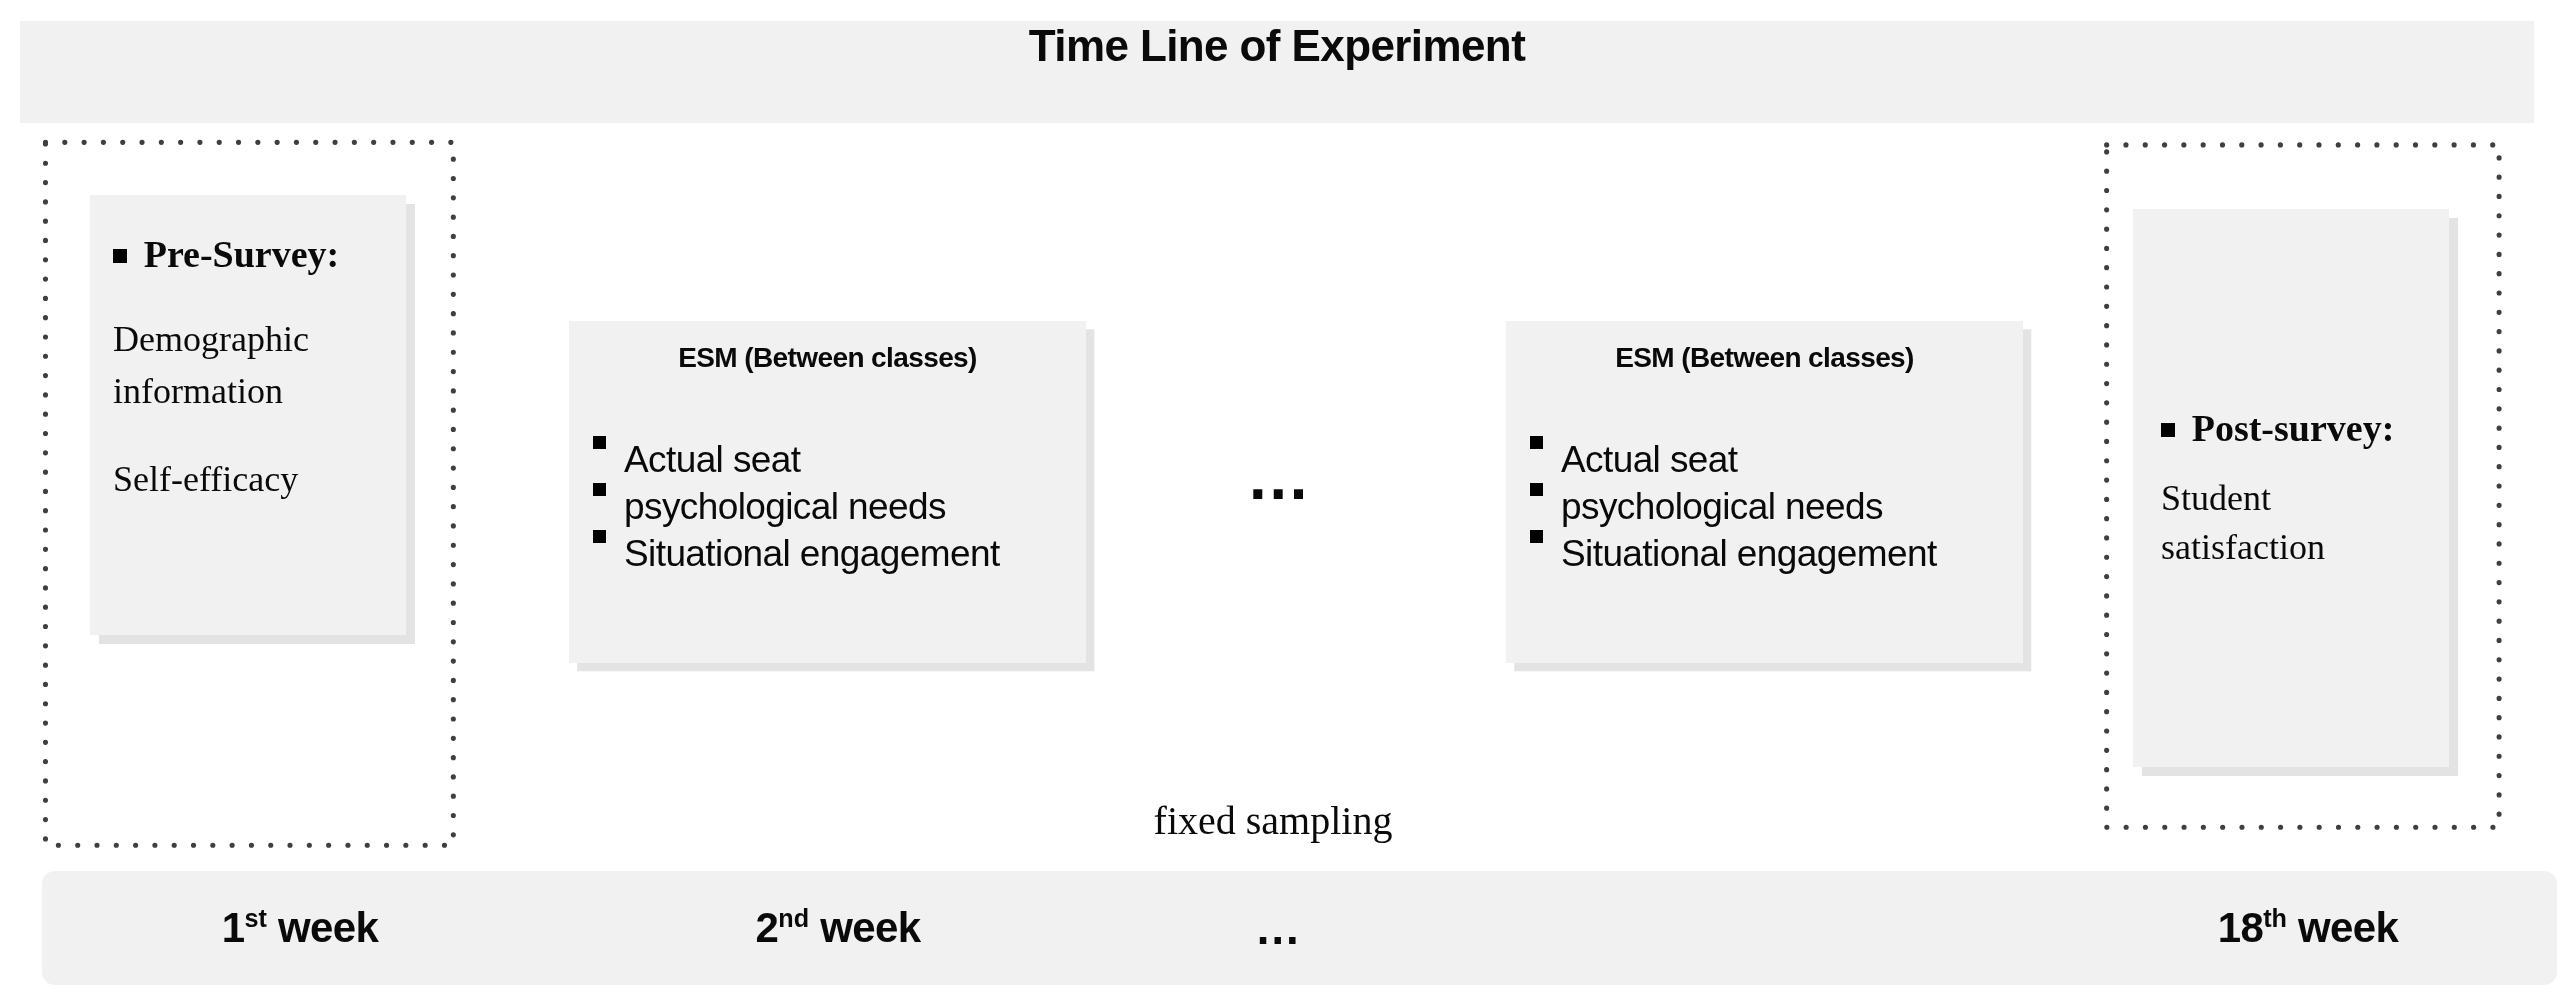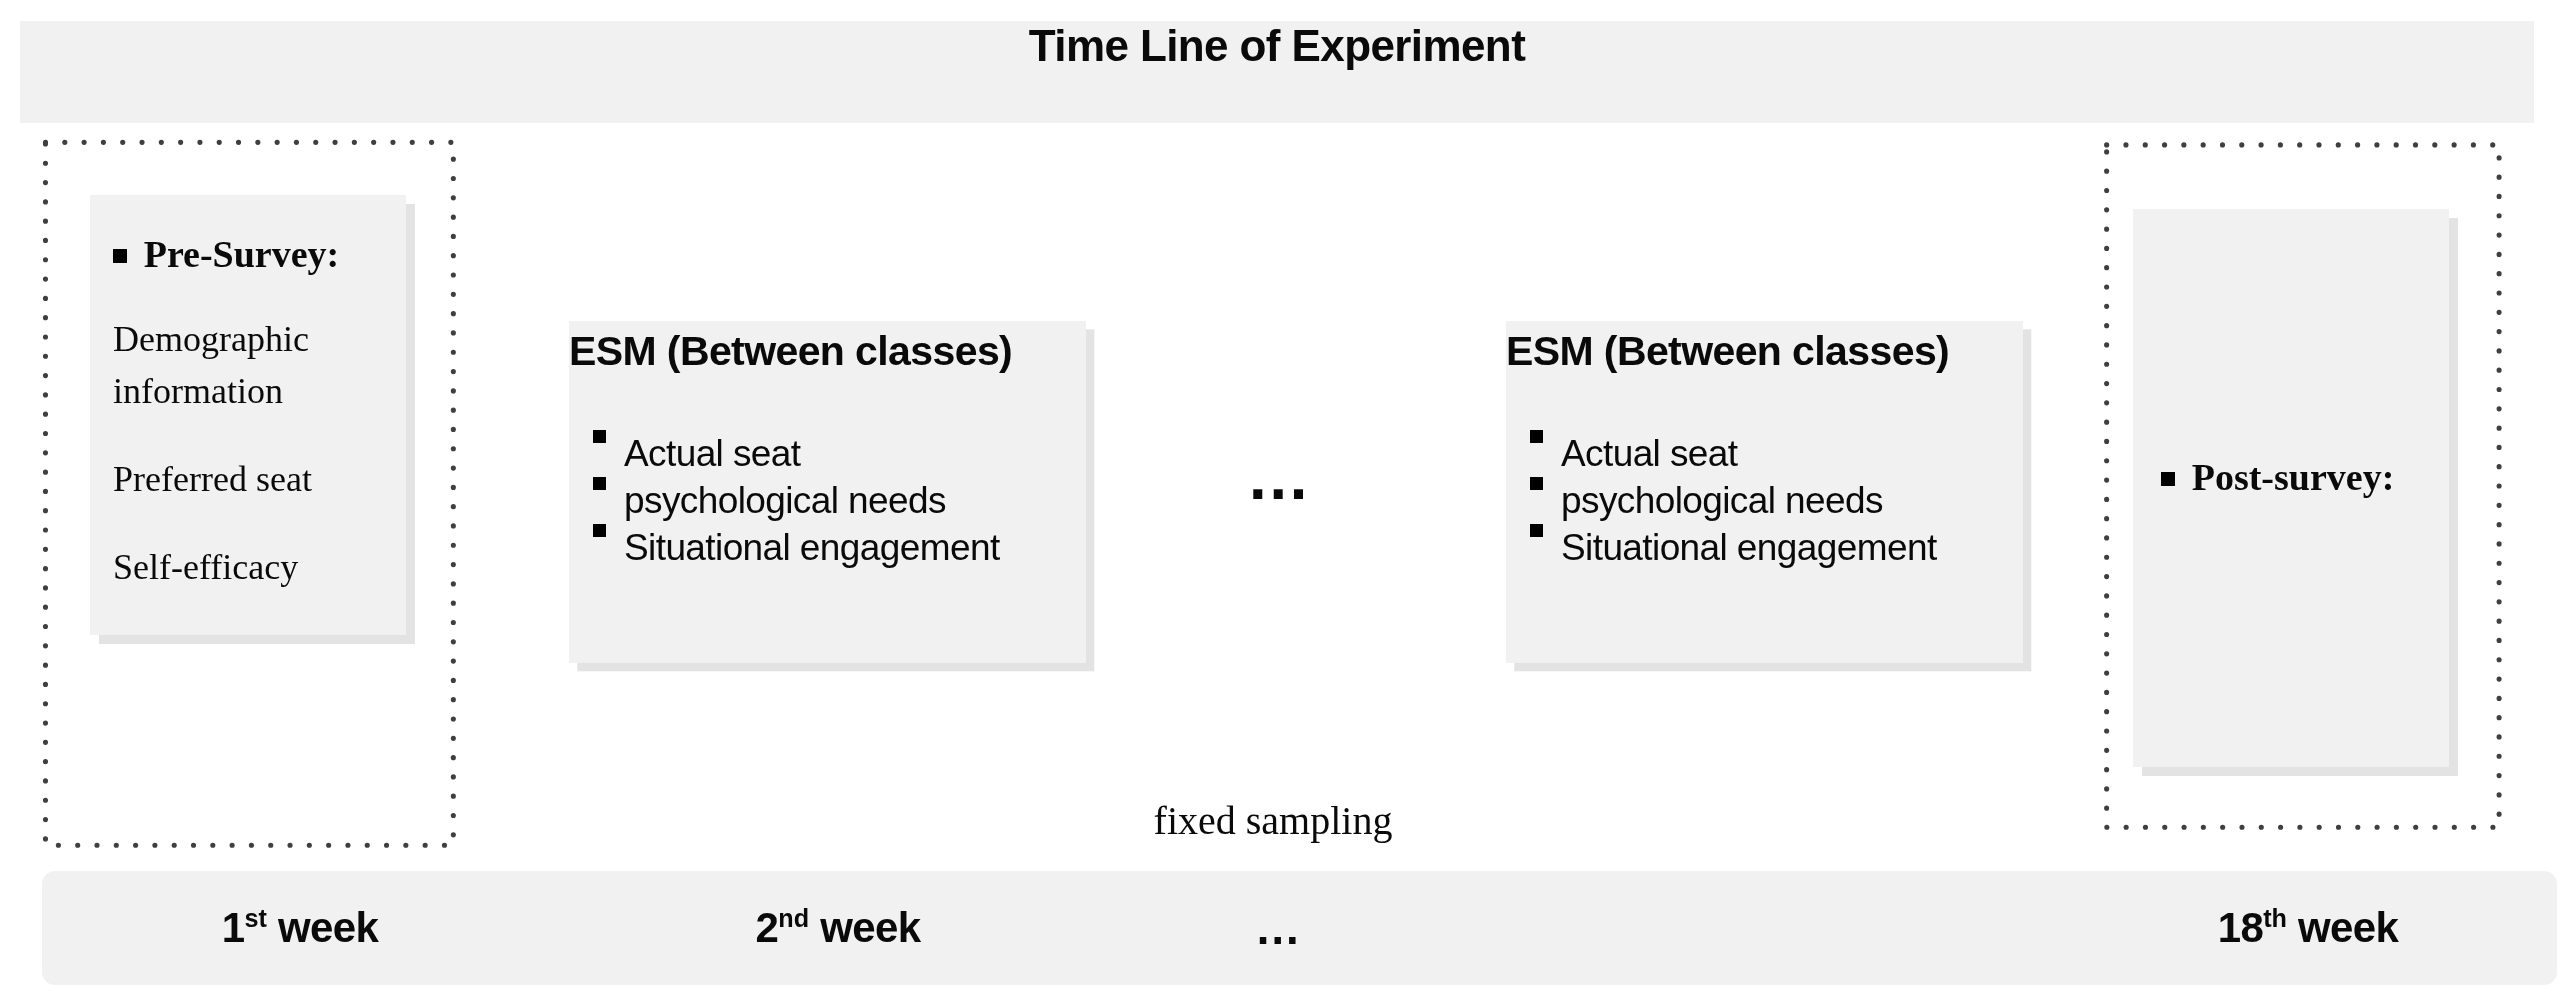--- a/index.html
+++ b/index.html
@@ -47,22 +47,22 @@
   }
   .survey-card p{
     margin:0 0 36px 0;font-size:36px;line-height:52px;
   }
   #post-survey p{margin:0;line-height:49px;}
   
   .esm-card{width:517px;height:342px;top:321px;box-shadow:8.3px 8.3px 0 #e3e3e3;}
   #esm-1{left:569px;}
   #esm-2{left:1506px;}
   .esm-heading{
-    margin-top:6px;
-    font-size:41px;font-weight:bold;letter-spacing:-0.6px;line-height:49px;
+    margin-top:12px;text-align:center;
+    font-size:28px;font-weight:bold;letter-spacing:-0.6px;line-height:49px;
   }
   .esm-list{margin-top:54px;}
   .esm-item{
     display:flex;
     margin-left:24px;font-size:37px;line-height:47px;letter-spacing:-0.6px;
   }
   .esm-item .sq-bullet{width:13px;height:13px;margin-right:18px;vertical-align:0;flex:0 0 auto;}
   
   .mid-ellipsis{
     position:absolute;left:1279px;top:493px;transform:translate(-50%,-72%);
@@ -101,21 +101,20 @@
   <svg id="frames" viewBox="0 0 4015 1564" xmlns="http://www.w3.org/2000/svg">
     <rect x="70" y="222" width="636" height="1096" fill="none" stroke="#3f3f3f" stroke-width="8" stroke-linecap="round" stroke-dasharray="0.1 30"></rect>
     <rect x="3284" y="226" width="612" height="1064" fill="none" stroke="#3f3f3f" stroke-width="8" stroke-linecap="round" stroke-dasharray="0.1 30"></rect>
   </svg>
 
   <div id="pre-survey" class="card survey-card">
     <div class="survey-heading">
       <span class="sq-bullet"></span><span>Pre-Survey:</span>
     </div>
     <p>Demographic information</p>
-    <p>Preferred seat</p>
     <p>Self-efficacy</p>
   </div>
 
   <div id="esm-1" class="card esm-card">
     <div class="esm-heading">ESM (Between classes)</div>
     <div class="esm-list">
       <div class="esm-item">
         <span class="sq-bullet"></span>
           <span>Actual seat</span>
       </div>
@@ -149,20 +148,21 @@
       </div>
     </div>
   </div>
 
   <div class="fixed-sampling">fixed sampling</div>
 
   <div id="post-survey" class="card survey-card">
     <div class="survey-heading">
       <span class="sq-bullet"></span><span>Post-survey:</span>
     </div>
+    <p>Student satisfaction</p>
   </div>
 
   <div class="week-band">
     <div id="week-1" class="week-label">
       <span>1</span><sup>st</sup><span> week</span>
     </div>
     <div id="week-2" class="week-label">
       <span>2</span><sup>nd</sup><span> week</span>
     </div>
     <div id="week-dots" class="week-label week-ellipsis">

